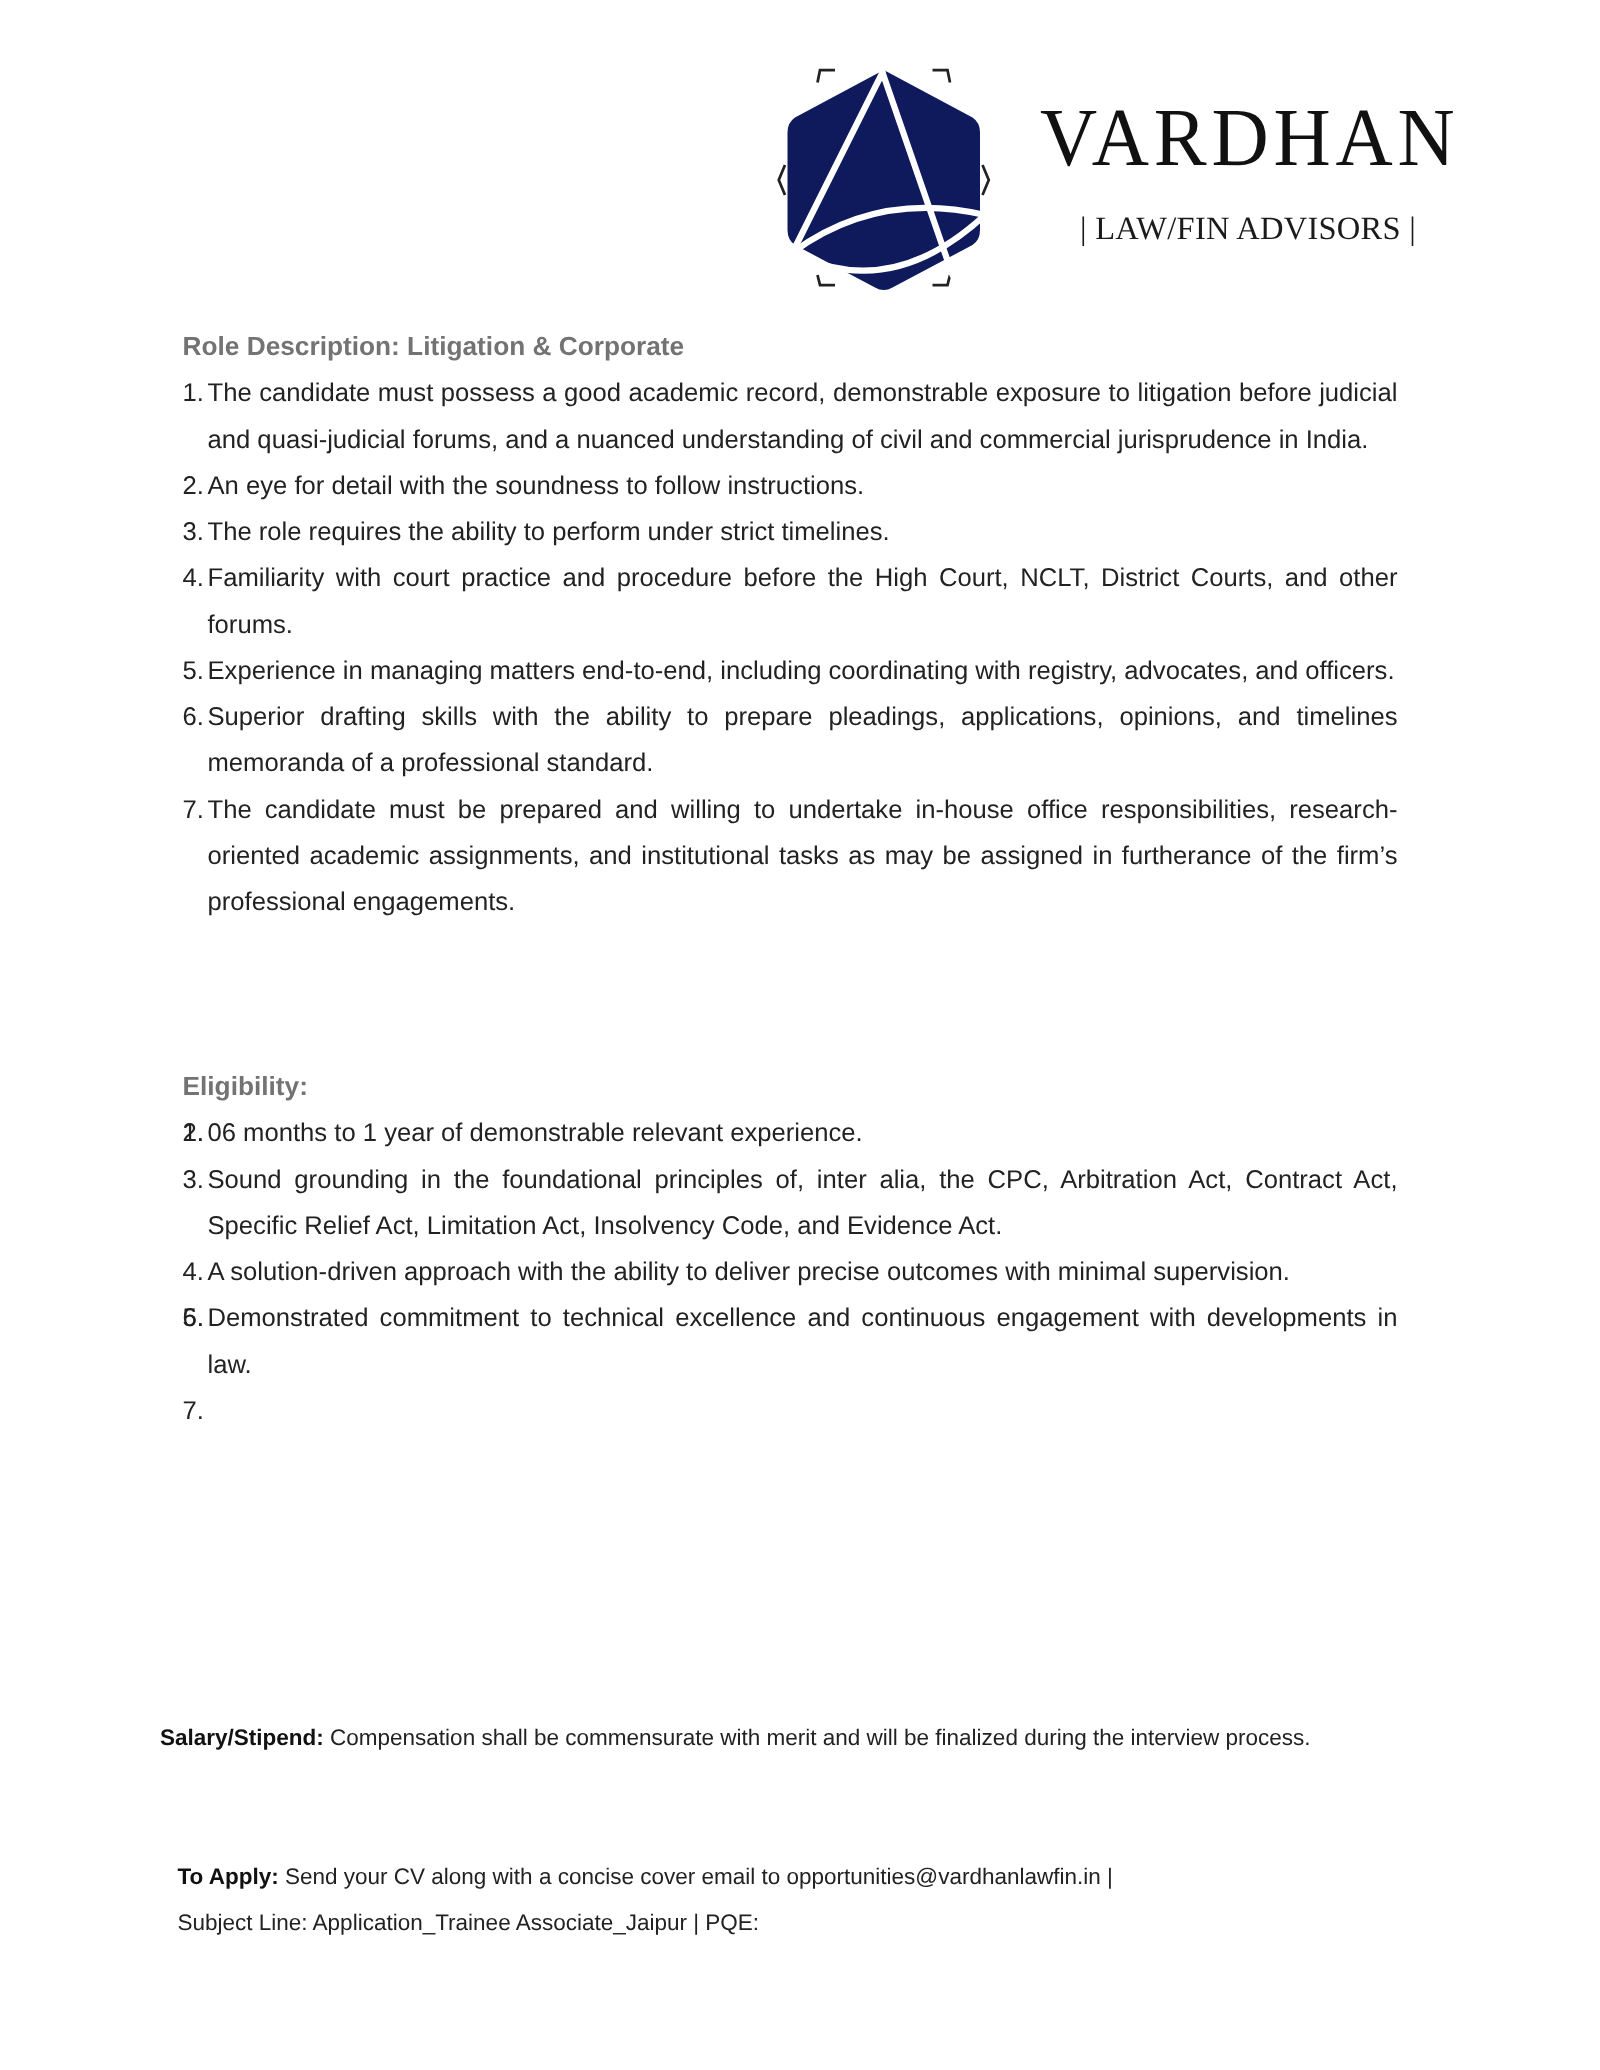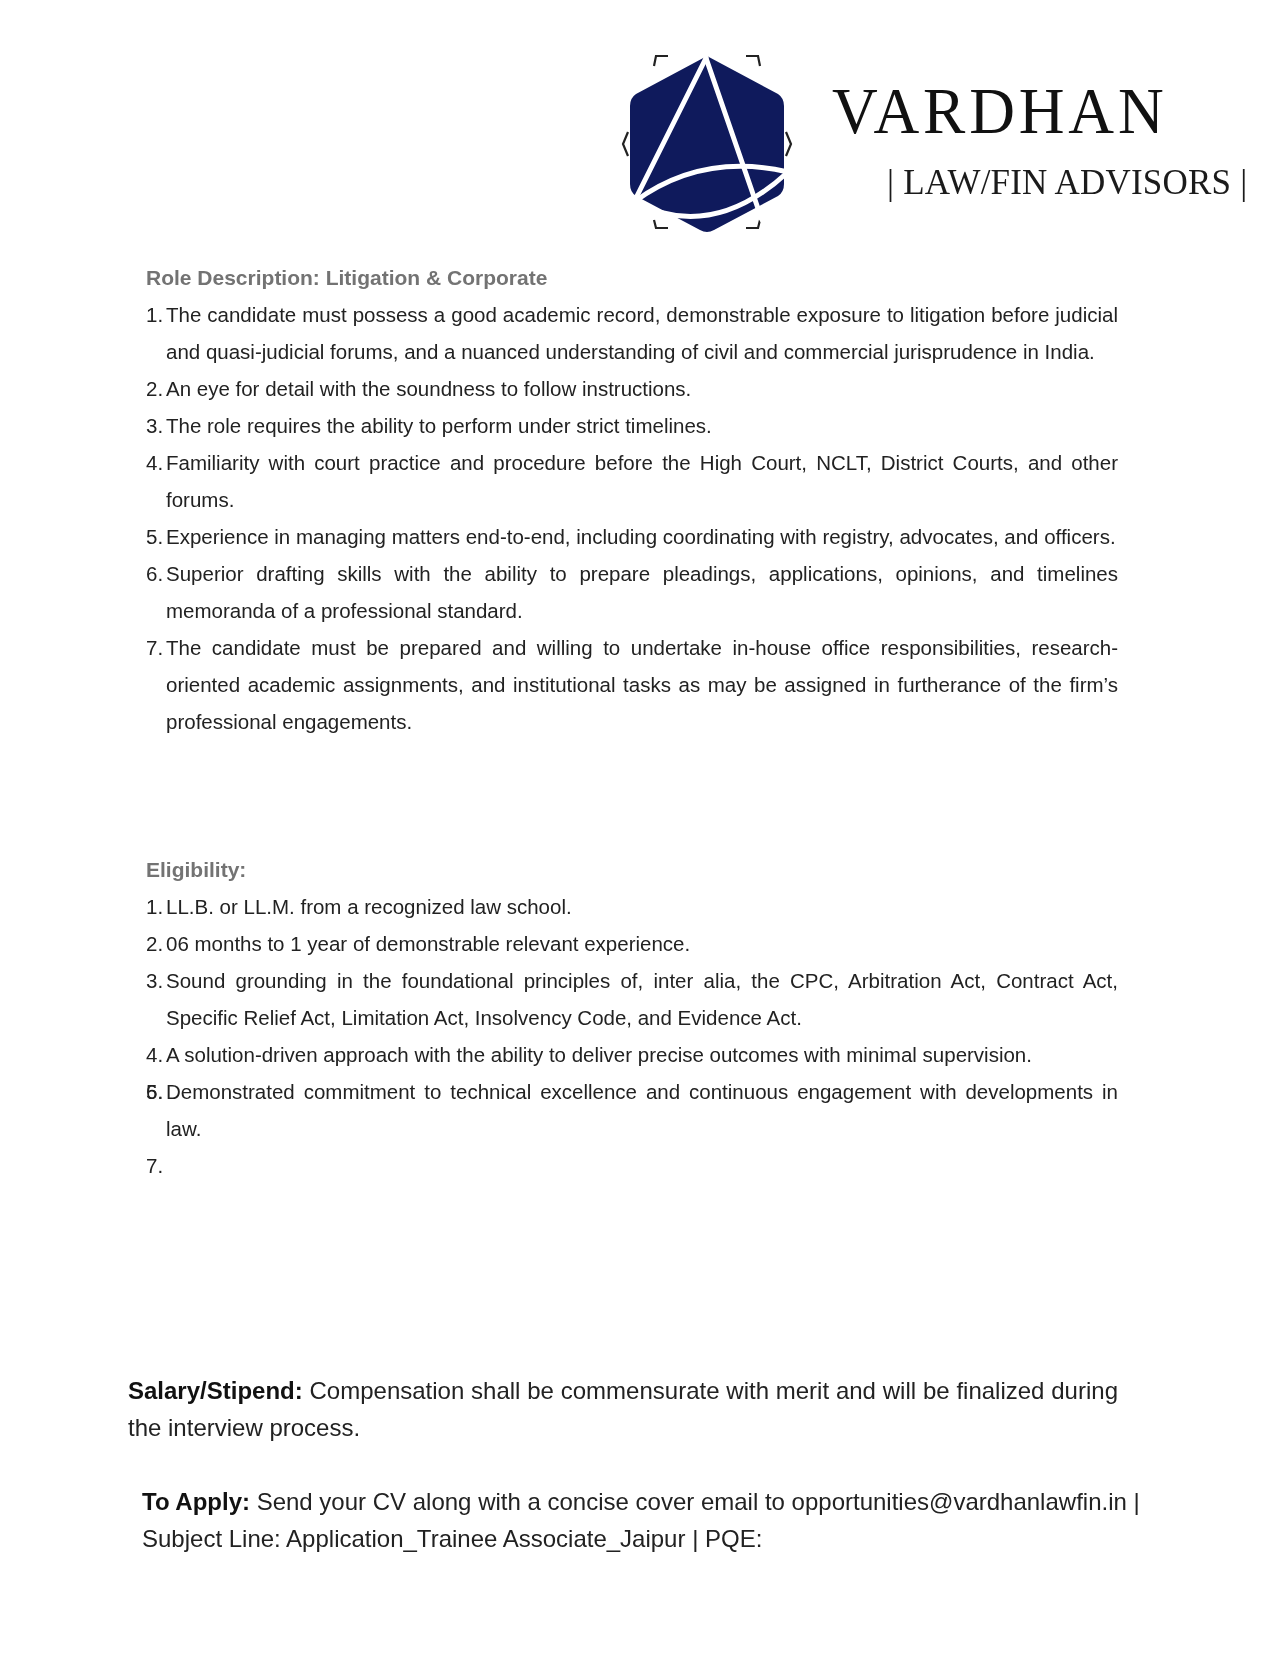--- a/index.html
+++ b/index.html
@@ -41,26 +41,25 @@
     color: #111111;
     white-space: nowrap;
     transform: scaleX(0.96);
     transform-origin: left top;
   }
   .brand-tagline {
     position: absolute;
     left: 864px;
     top: 168px;
     font-family: "Liberation Serif", "DejaVu Serif", serif;
-    font-size: 35px;
+    font-size: 26px;
     line-height: 30px;
     color: #1b1b1b;
     white-space: nowrap;
     letter-spacing: 0.2px;
-    margin-left: 23px;
   }
 
   
   .section {
     position: absolute;
     left: 146px;
     width: 972px;
   }
   .section-heading {
     font-weight: bold;
@@ -89,21 +88,21 @@
     top: 0;
   }
 
   #role-section { top: 259px; }
   #eligibility-section { top: 851px; }
 
   .paragraph {
     position: absolute;
     left: 128px;
     width: 990px;
-    font-size: 24px;
+    font-size: 18px;
     line-height: 37px;
     text-align: justify;
     color: #222;
   }
   .paragraph .label {
     font-weight: bold;
     color: #111;
   }
   #salary-para { top: 1372px; }
   #apply-para { top: 1483px; }
@@ -148,21 +147,21 @@
       <li class="list-item"><span class="list-num">4.</span><span>Familiarity with court practice and procedure before the High Court, NCLT, District Courts, and other forums.</span></li>
       <li class="list-item"><span class="list-num">5.</span><span>Experience in managing matters end-to-end, including coordinating with registry, advocates, and officers.</span></li>
       <li class="list-item"><span class="list-num">6.</span><span>Superior drafting skills with the ability to prepare pleadings, applications, opinions, and timelines memoranda of a professional standard.</span></li>
       <li class="list-item"><span class="list-num">7.</span><span>The candidate must be prepared and willing to undertake in-house office responsibilities, research-oriented academic assignments, and institutional tasks as may be assigned in furtherance of the firm’s professional engagements.</span></li>
     </ol>
   </div>
 
   <div class="section" id="eligibility-section">
     <div class="section-heading">Eligibility:</div>
     <ol class="list">
-      <li class="list-item"><span class="list-num">1.</span><span>LL.B. or LL.M. from a recognized law school.</span></li>
+      <li class="list-item"><span class="list-num">1.</span></li>
       <li class="list-item"><span class="list-num">2.</span><span>06 months to 1 year of demonstrable relevant experience.</span></li>
       <li class="list-item"><span class="list-num">3.</span><span>Sound grounding in the foundational principles of, inter alia, the CPC, Arbitration Act, Contract Act, Specific Relief Act, Limitation Act, Insolvency Code, and Evidence Act.</span></li>
       <li class="list-item"><span class="list-num">4.</span><span>A solution-driven approach with the ability to deliver precise outcomes with minimal supervision.</span></li>
       <li class="list-item"><span class="list-num">5.</span></li>
       <li class="list-item"><span class="list-num">6.</span><span>Demonstrated commitment to technical excellence and continuous engagement with developments in law.</span></li>
       <li class="list-item"><span class="list-num">7.</span></li>
     </ol>
   </div>
 
   <p class="paragraph" id="salary-para" style="margin:0;">

